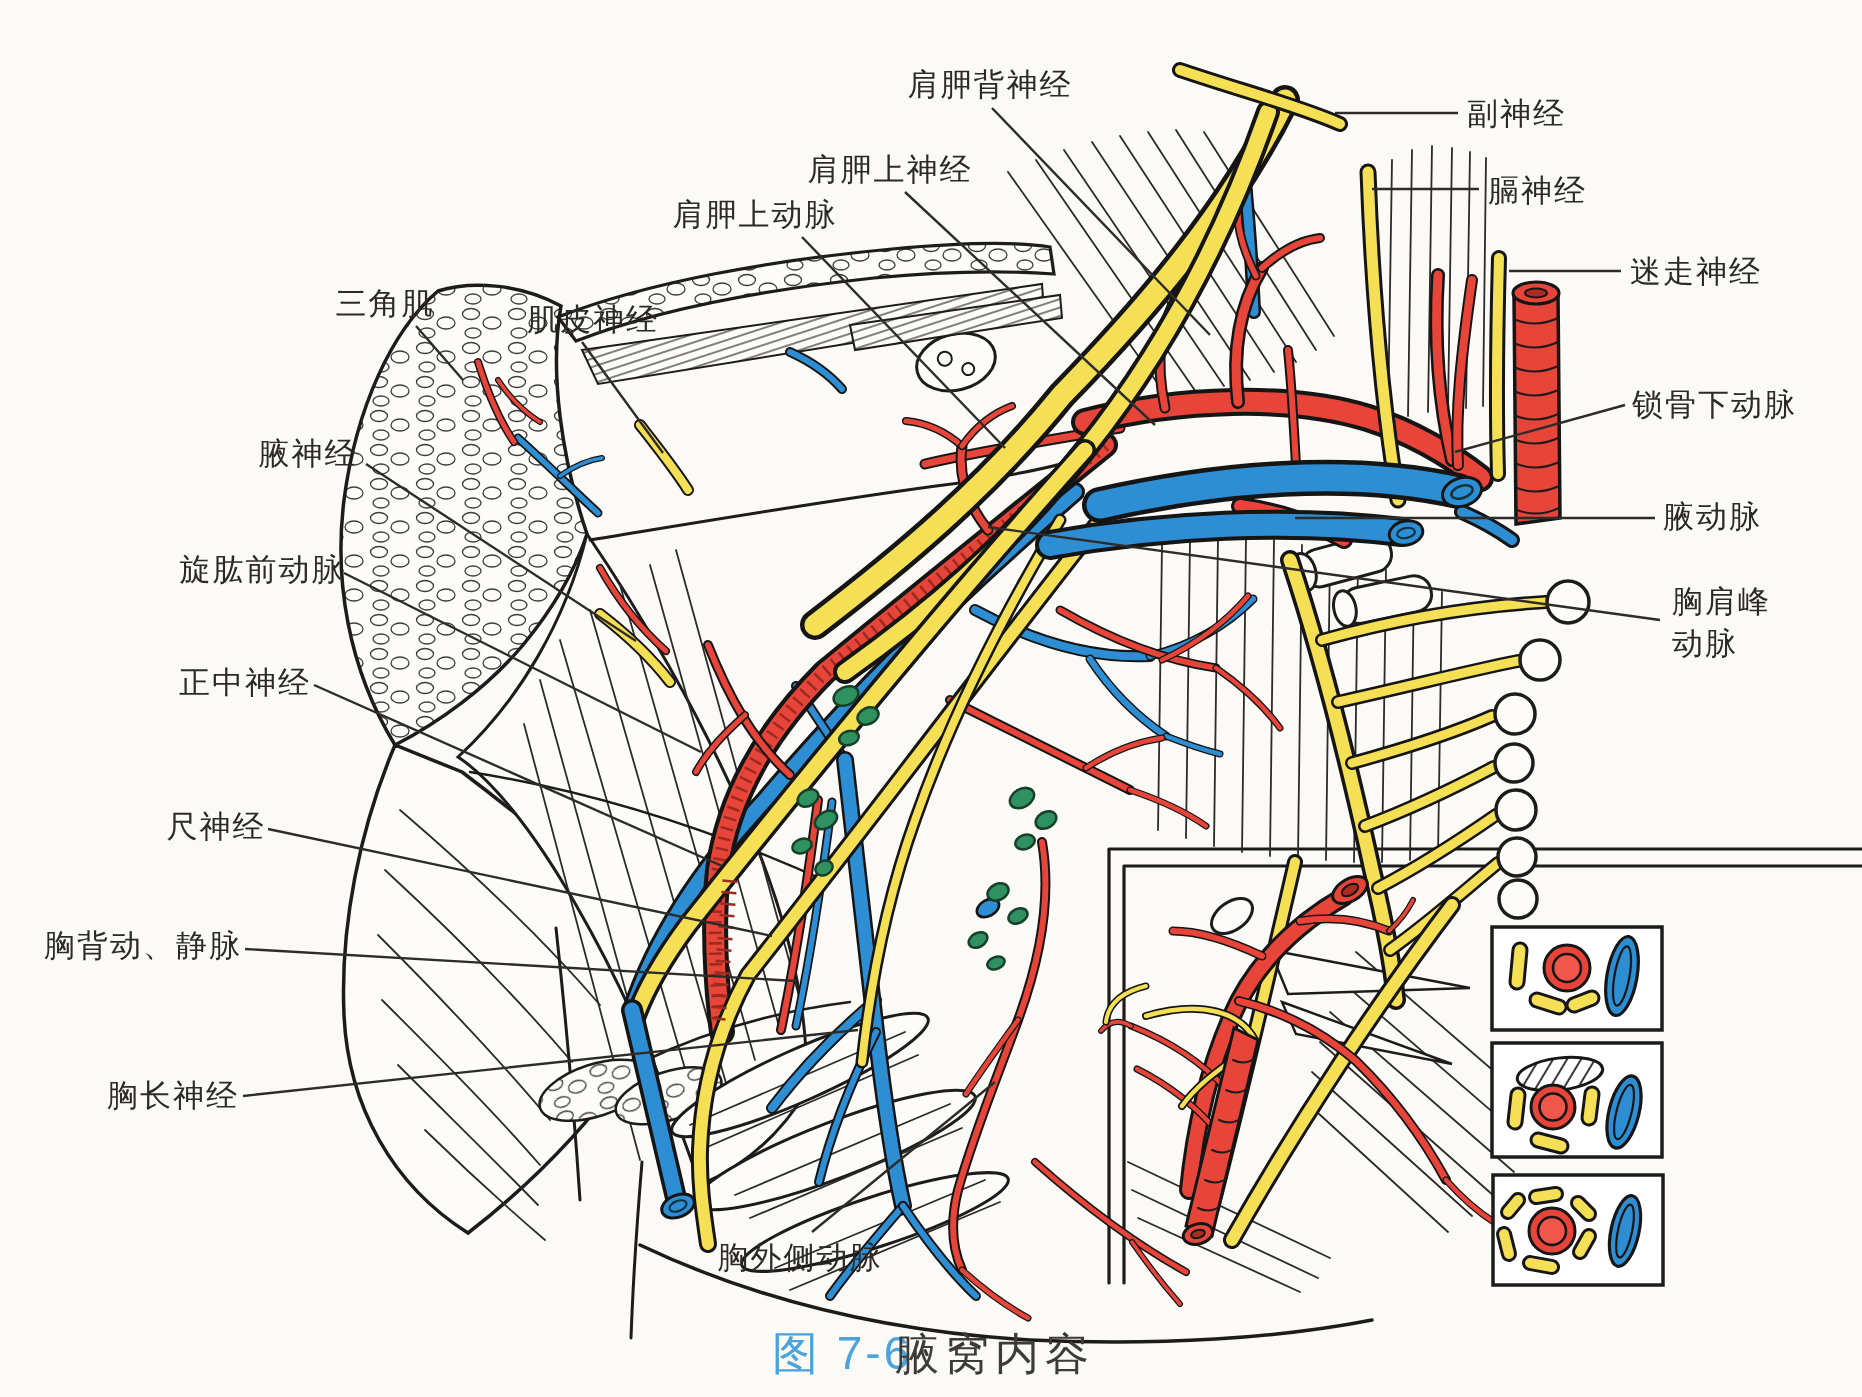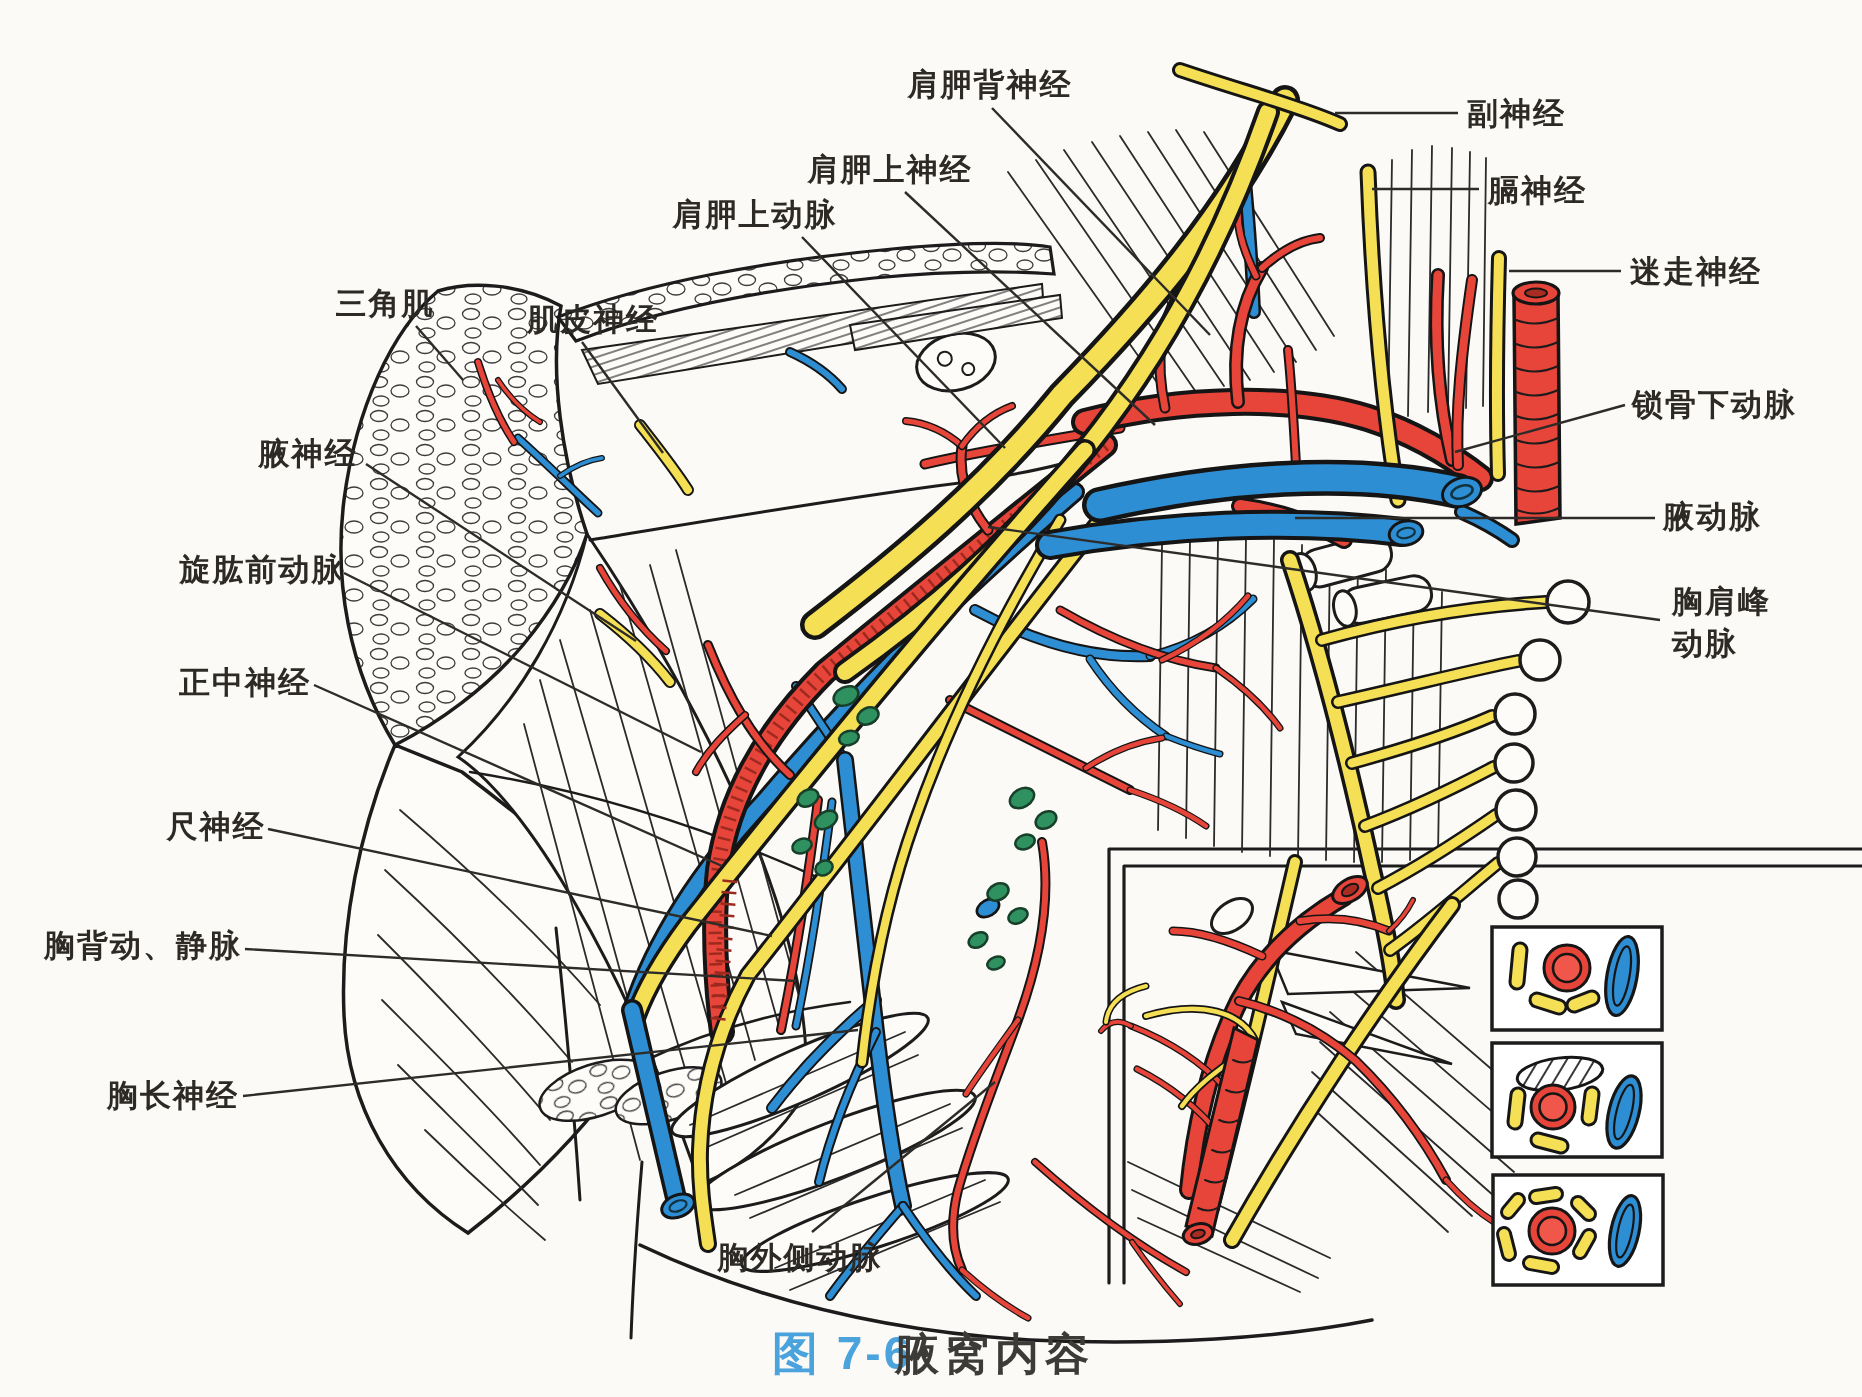--- a/index.html
+++ b/index.html
@@ -1,17 +1,17 @@
 <!DOCTYPE html>
 <html><head>
 <meta charset="utf-8">
 <style>
   html,body{margin:0;padding:0;background:#fbfaf6;}
   .stage{position:relative;width:1862px;height:1397px;background:#0ea5e9;overflow:hidden;
-         font-family:"Liberation Sans",sans-serif;font-weight:bold;}
+         font-family:"Liberation Sans",sans-serif;}
   svg{display:block}
   .ink{stroke:#1c1c1c;fill:none;stroke-linecap:round;stroke-linejoin:round}
   .fine{stroke:#2b2b2b;fill:none;stroke-width:1.8;stroke-linecap:round}
   .vo{fill:none;stroke:#151515;stroke-linecap:round;stroke-linejoin:round}
   .vc{fill:none;stroke-linecap:round;stroke-linejoin:round}
   .red{stroke:#e8453a}.yel{stroke:#f5df55}.blu{stroke:#2e8ed4}
   .ribs{fill:none;stroke:#9c2a1f;stroke-linecap:butt}
   .leader{fill:none;stroke:#2e2c29;stroke-width:2.4}
   .lbl{font-family:"Liberation Serif","DejaVu Serif",serif;font-size:31px;fill:#2d2a26;letter-spacing:2px}
   .cap-num{font-family:"Liberation Sans","DejaVu Sans",sans-serif;font-size:46px;fill:#4aa3dc;letter-spacing:3px}

